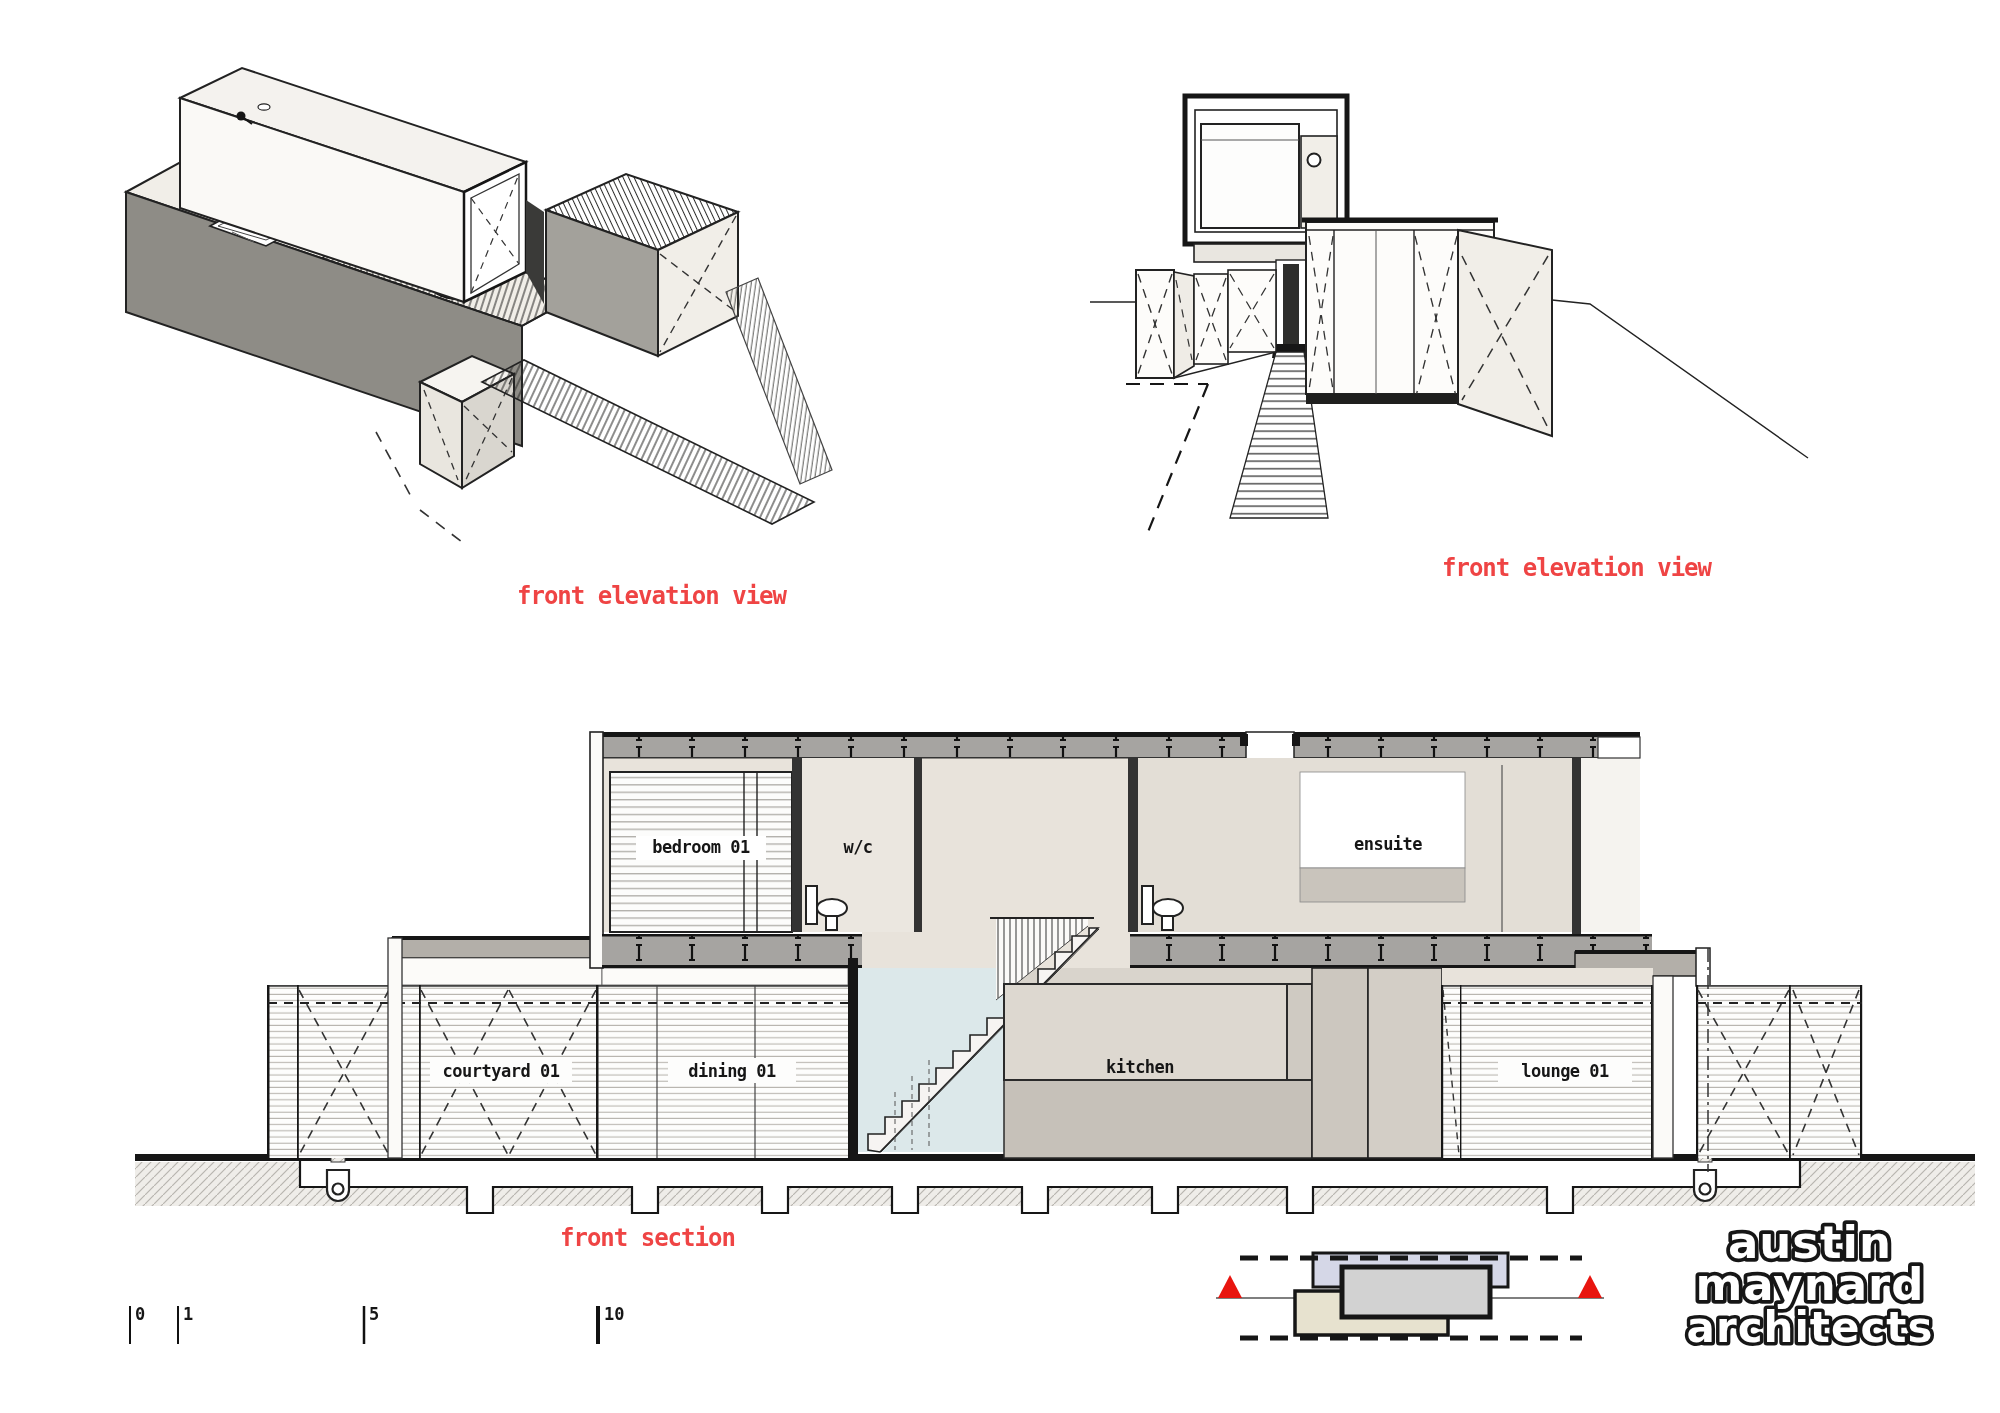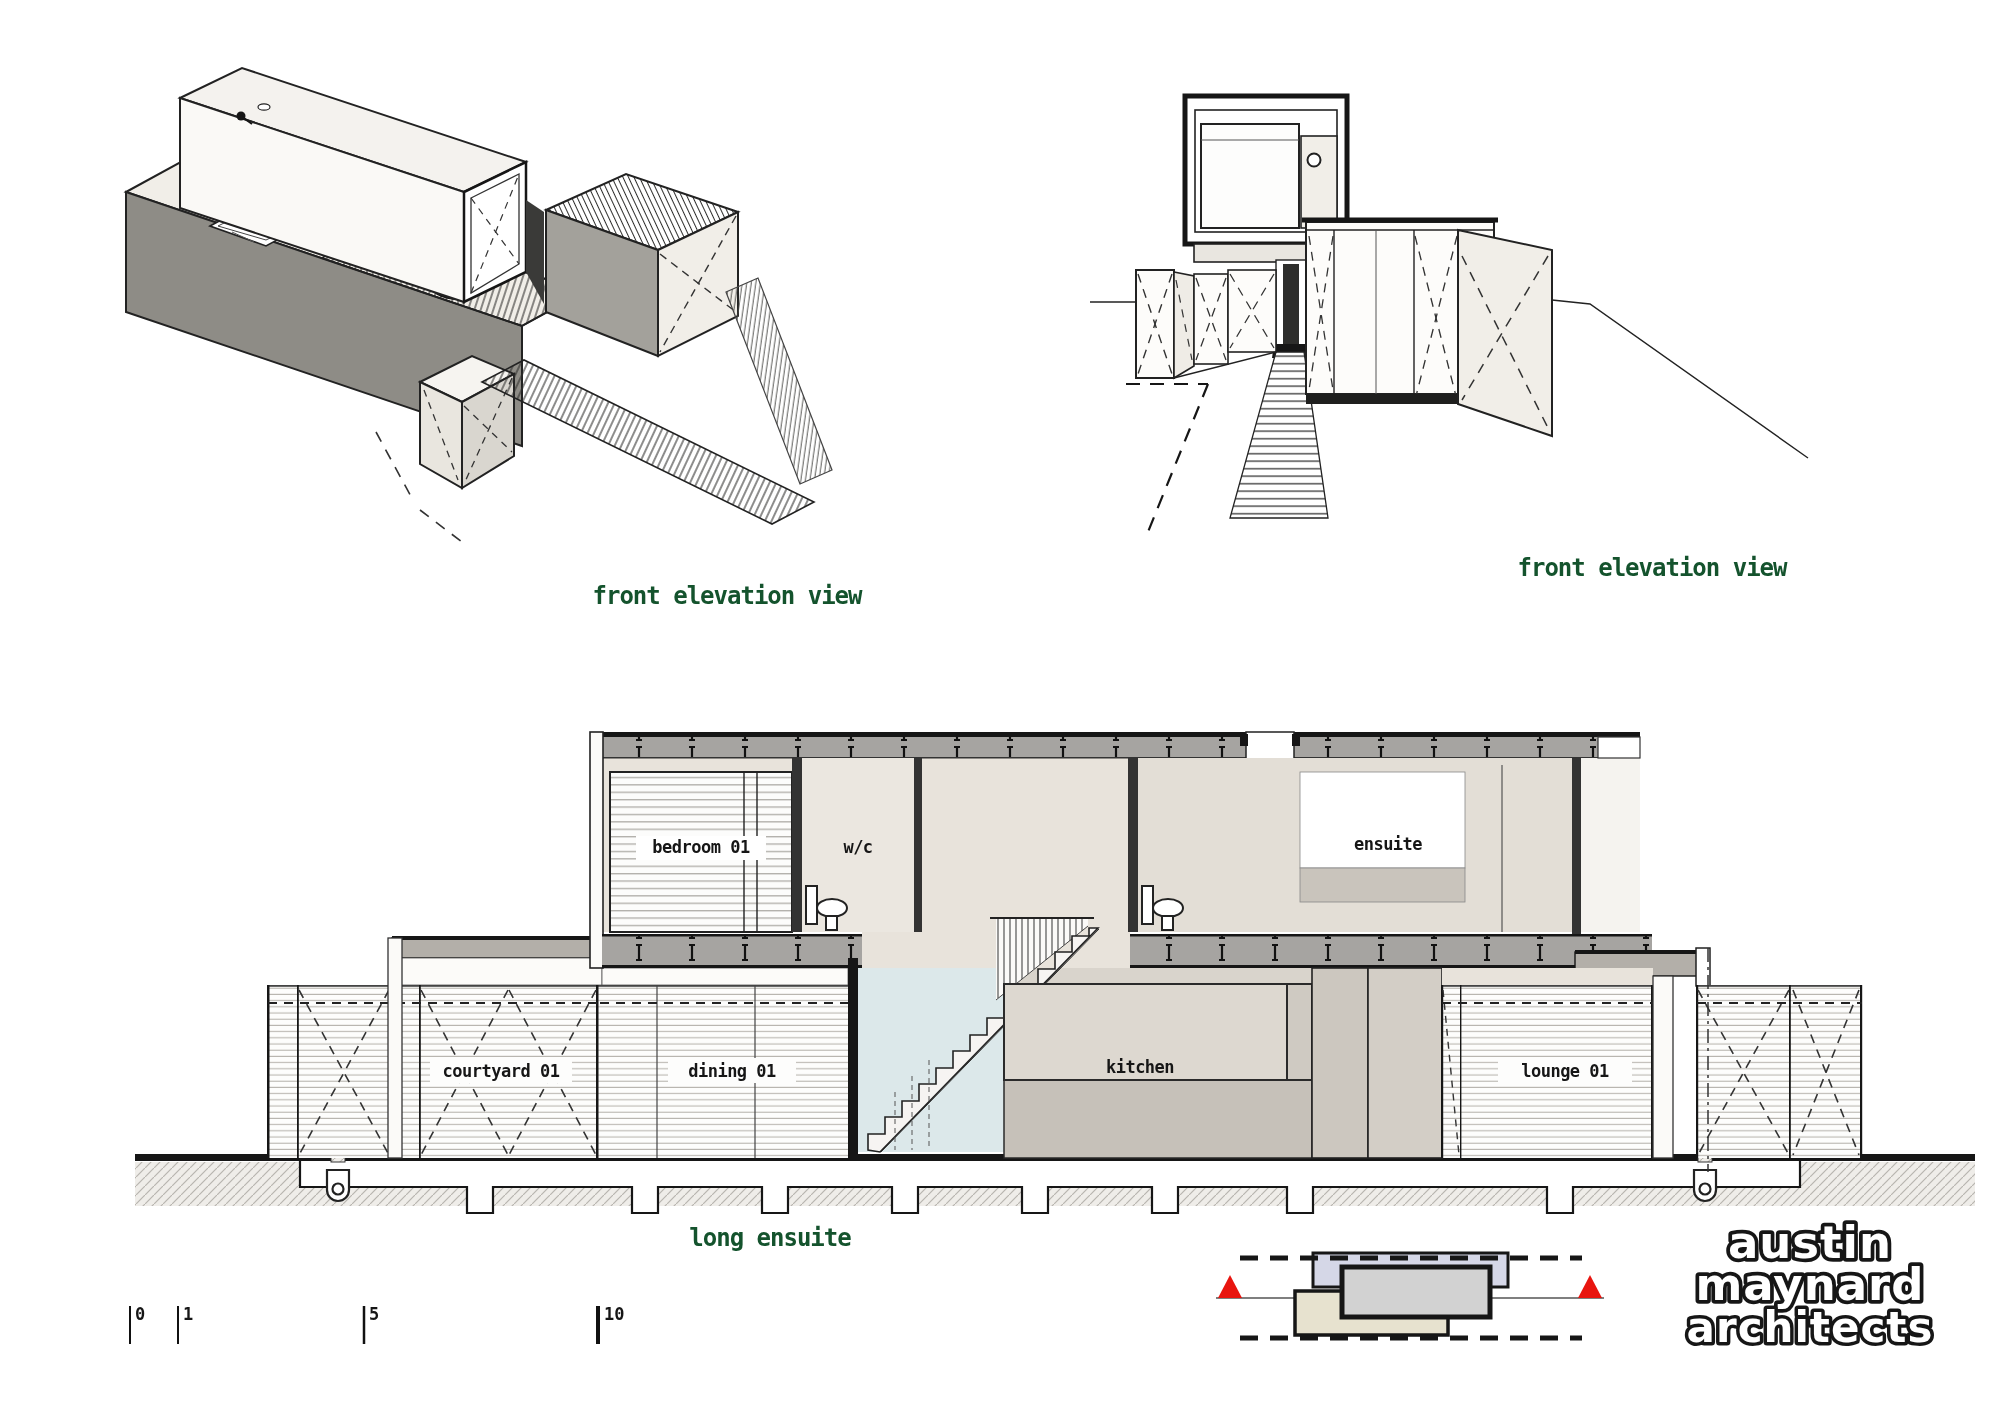--- a/index.html
+++ b/index.html
@@ -1,20 +1,20 @@
 <!DOCTYPE html>
 <html><head>
 <meta charset="utf-8">
 <style>
   html,body{margin:0;padding:0;background:#fff;}
   #sheet{position:relative;width:2000px;height:1413px;background:#ffffff;overflow:hidden;
          font-family:"DejaVu Sans Mono", monospace;}
   .abs{position:absolute;}
-  .view-label{font-weight:bold;font-size:24px;letter-spacing:-1px;color:#14532d;
-              text-align:center;width:420px;}
+  .view-label{font-weight:bold;font-size:24px;letter-spacing:-1px;color:#ef4444;
+              width:420px;}
   svg text{font-family:"DejaVu Sans Mono", monospace;font-weight:bold;fill:#161616;}
   .roomlabel{font-size:17px;letter-spacing:-0.5px;}
   .ticklabel{font-size:17px;font-weight:bold;}
   .logo-text{font-family:"DejaVu Sans", sans-serif;font-weight:bold;fill:#ffffff;
              stroke:#161616;stroke-linejoin:round;paint-order:stroke;letter-spacing:1px;}
 </style>
 </head>
 <body>
 
 <div id="sheet">
@@ -334,21 +334,21 @@
         <line x1="1689" y1="290" x2="1598" y2="455" stroke="#333" stroke-width="1.6" stroke-dasharray="9 7"></line>
         <line x1="1693" y1="290" x2="1759" y2="455" stroke="#333" stroke-width="1.6" stroke-dasharray="9 7"></line>
         <line x1="1759" y1="290" x2="1693" y2="455" stroke="#333" stroke-width="1.6" stroke-dasharray="9 7"></line>
         <line x1="1597" y1="303" x2="1762" y2="303" stroke="#222" stroke-width="1.8" stroke-dasharray="9 7"></line>
         <line x1="1608" y1="248" x2="1608" y2="472" stroke="#333" stroke-width="1.5" stroke-dasharray="14 5 3 5"></line>
       </g>
 
       <rect x="288" y="238" width="14" height="220" fill="#fbfaf8" stroke="#333" stroke-width="1.3"></rect>
     </g>
   </svg>
-  <div class="abs view-label" style="left:560px;top:1224px">long ensuite</div>
+  <div class="abs view-label" style="left:560px;top:1224px">front section</div>
 
   <svg class="abs" style="left:120px;top:1300px" width="560" height="60" viewBox="0 0 560 60">
     <line x1="10" y1="6" x2="10" y2="44" stroke="#111" stroke-width="2"></line>
     <text class="ticklabel" x="15" y="20">0</text>
     <line x1="58" y1="6" x2="58" y2="44" stroke="#111" stroke-width="2"></line>
     <text class="ticklabel" x="63" y="20">1</text>
     <line x1="244" y1="6" x2="244" y2="44" stroke="#111" stroke-width="2.5"></line>
     <text class="ticklabel" x="249" y="20">5</text>
     <line x1="478" y1="6" x2="478" y2="44" stroke="#111" stroke-width="4"></line>
     <text class="ticklabel" x="484" y="20">10</text>

